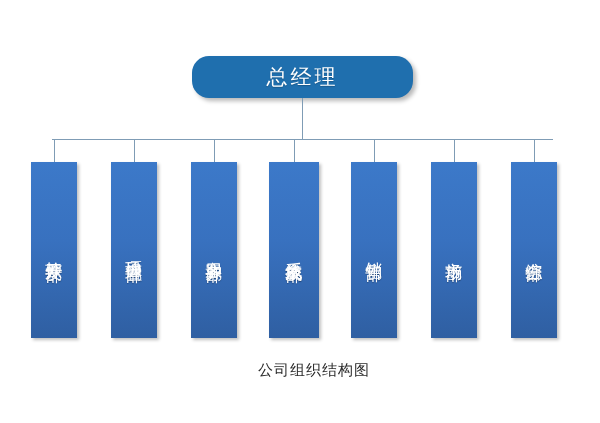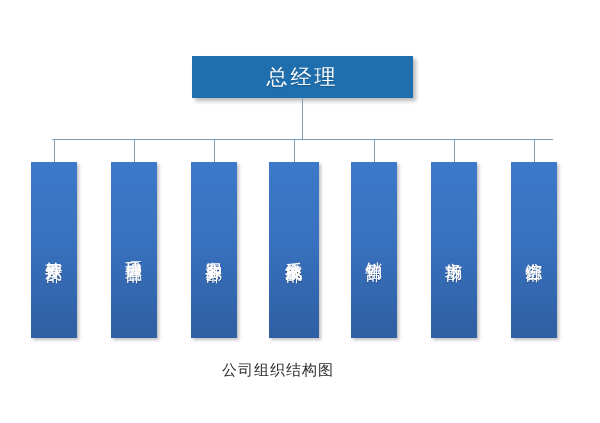--- a/index.html
+++ b/index.html
@@ -24,20 +24,21 @@
     position: absolute;
     left: 192px;
     top: 56px;
     width: 221px;
     height: 42px;
     background: #1f6fae;
     box-shadow: 3px 3px 4px rgba(0, 0, 0, 0.28);
     display: flex;
     align-items: center;
     justify-content: center;
+    border-radius: 17px;
   }
   .top-node-label {
     color: #ffffff;
     font-size: 21px;
     letter-spacing: 3px;
     line-height: 1;
     white-space: nowrap;
     text-shadow: 0 1px 1px rgba(0, 0, 0, 0.22);
   }
 
@@ -89,20 +90,21 @@
   
   .caption {
     position: absolute;
     left: 0;
     top: 361px;
     width: 556px;
     text-align: center;
     color: #2b2b2b;
     font-size: 15px;
     letter-spacing: 1px;
+    padding-left: 36px;
   }
 </style>
 </head>
 <body>
 
 <div id="canvas">
 
   <div class="top-node">
     <span class="top-node-label">总经理</span>
   </div>

